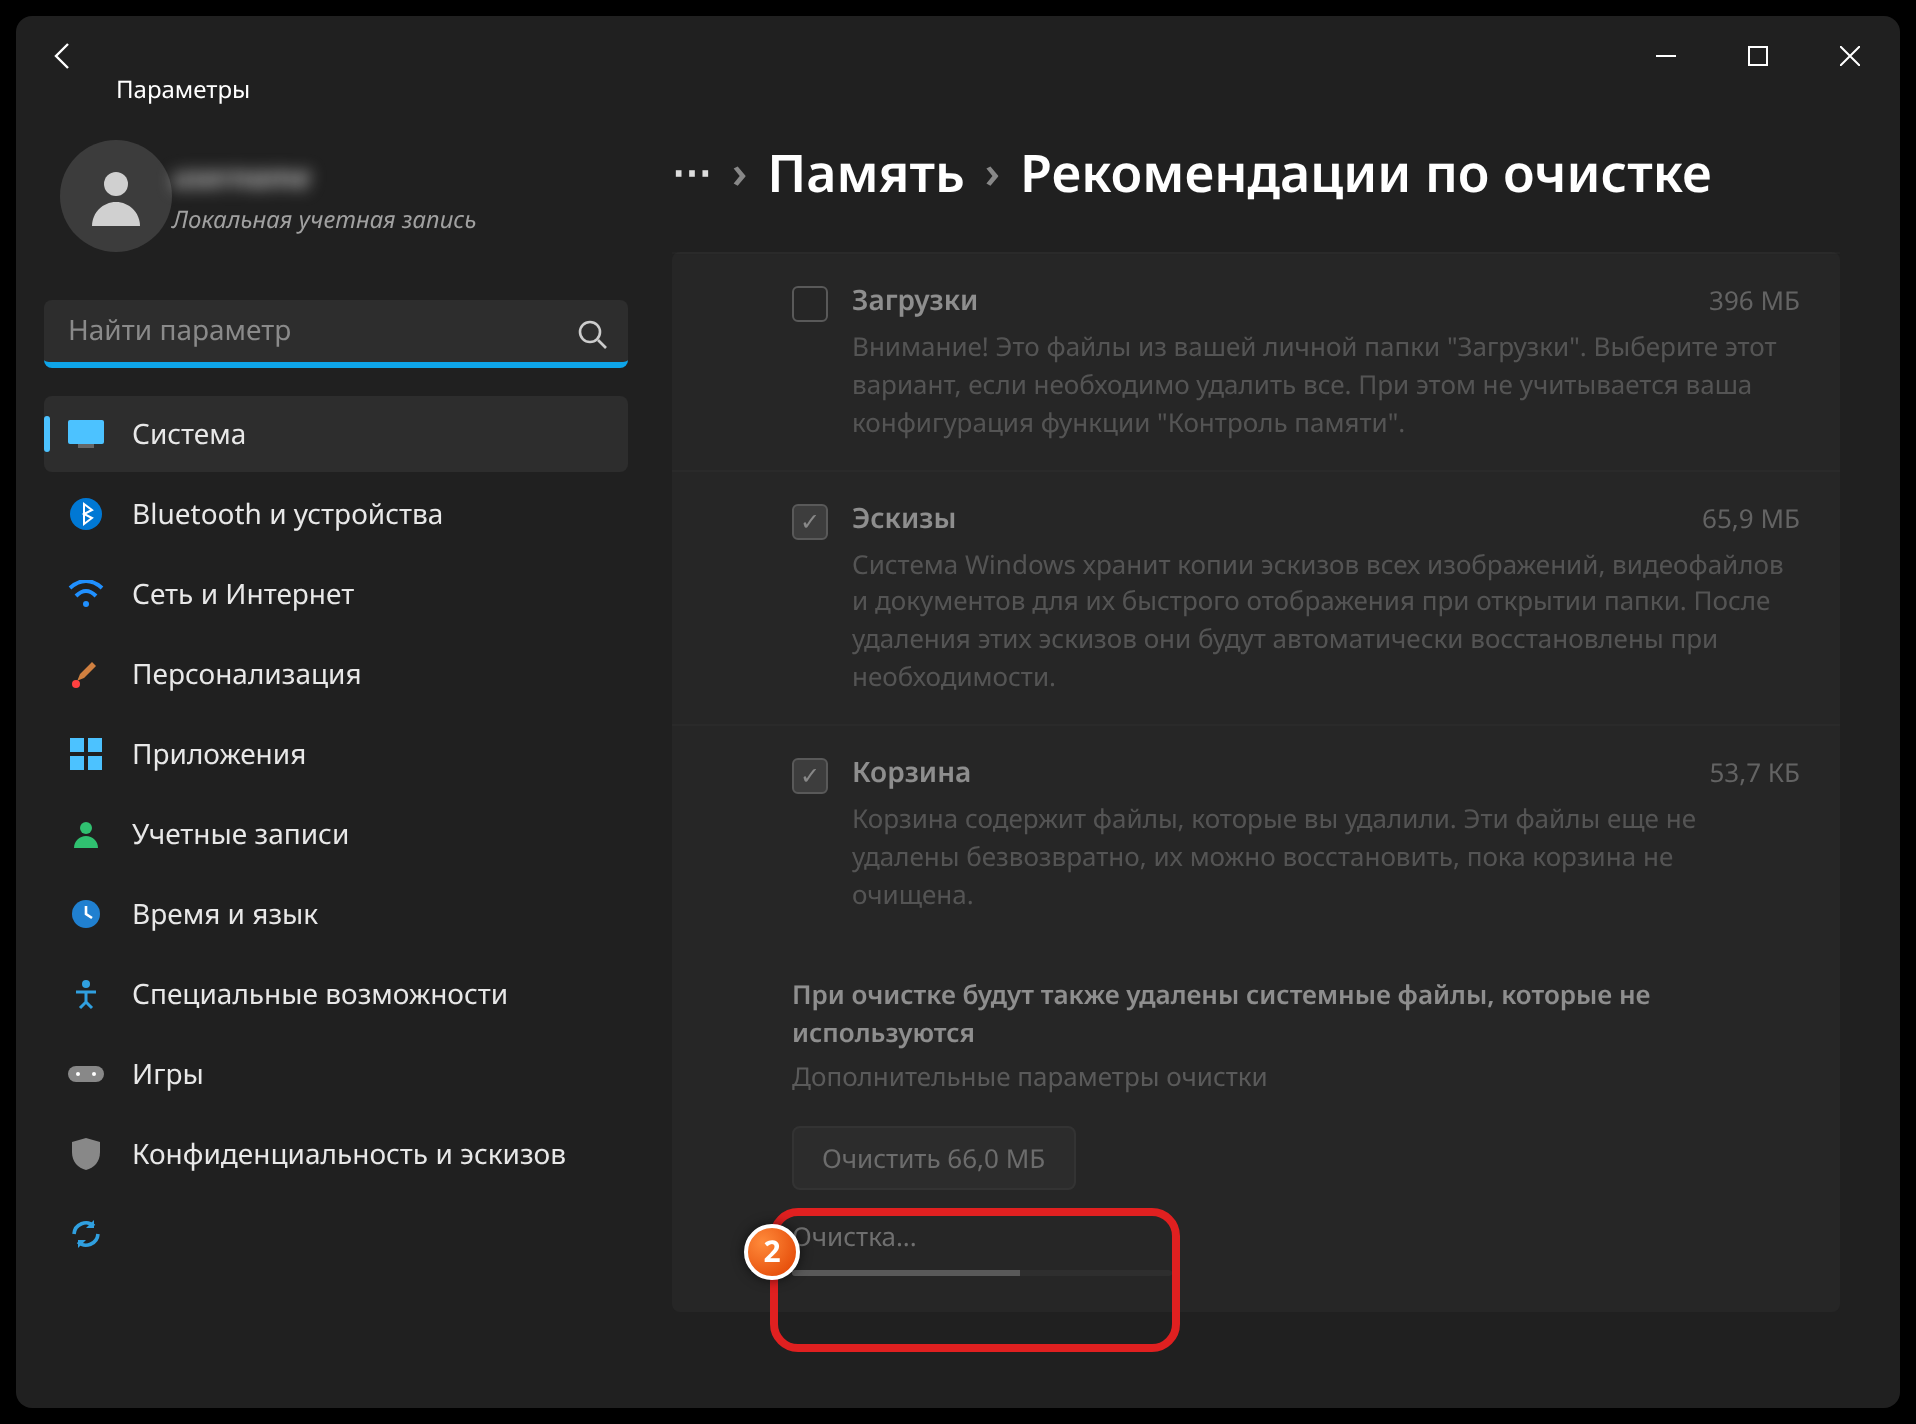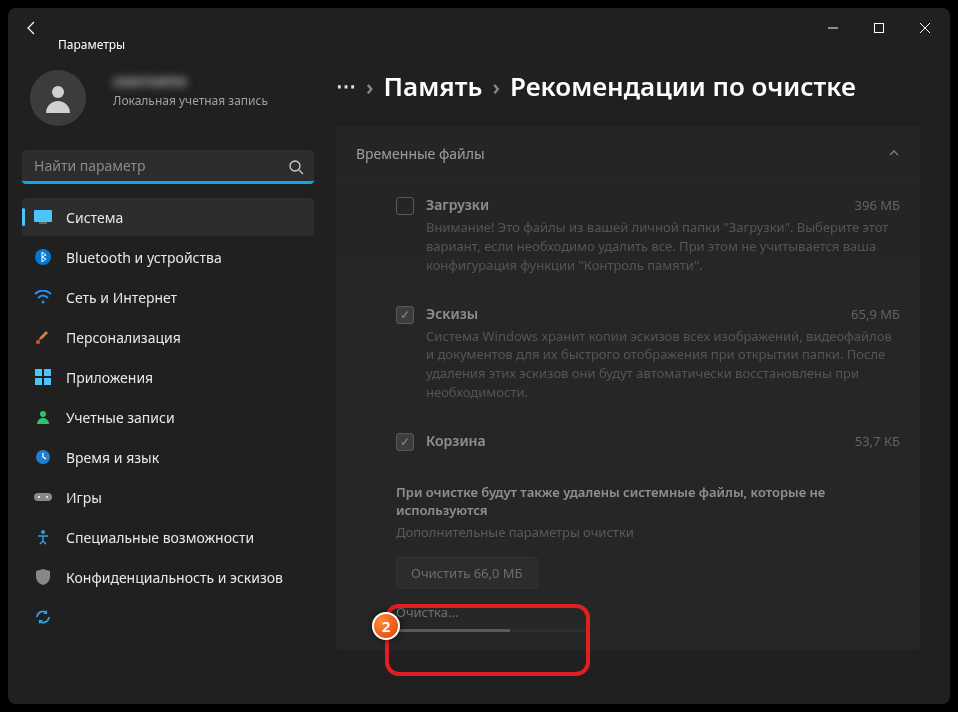--- a/index.html
+++ b/index.html
@@ -5,21 +5,21 @@
 * { margin: 0; padding: 0; box-sizing: border-box; font-family: "Segoe UI", system-ui, sans-serif; }
 body { background: #000; width: 958px; height: 712px; overflow: hidden; position: relative; }
 .window { position: absolute; inset: 8px; background: #202020; border-radius: 8px; display: flex; flex-direction: column; overflow: hidden; }
 .titlebar { height: 40px; display: flex; align-items: center; padding: 0 2px; }
 .back-btn { width: 44px; height: 40px; display: flex; align-items: center; justify-content: center; color: #fff; cursor: pointer; }
 .title { color: #fff; font-size: 12px; margin-left: 4px; margin-top: 32px; }
 .win-controls { margin-left: auto; display: flex; }
 .win-btn { width: 46px; height: 40px; display: flex; align-items: center; justify-content: center; color: #fff; cursor: pointer; }
 .body { flex: 1; display: flex; overflow: hidden; }
 .sidebar { width: 320px; padding: 8px 14px; display: flex; flex-direction: column; }
-.profile { display: flex; align-items: flex-start; gap: 27px; padding: 14px 8px 20px 8px; }
+.profile { display: flex; align-items: center; gap: 0; padding: 14px 8px 20px 8px; font-style: italic; }
 .avatar { width: 56px; height: 56px; border-radius: 50%; background: #3c3c3c; display: flex; align-items: center; justify-content: center; }
 .avatar svg { width: 36px; height: 36px; fill: #d0d0d0; }
 .profile-text .name { color: #d0d0d0; font-size: 15px; font-weight: 600; filter: blur(4px); }
 .profile-text .sub { color: #a0a0a0; font-size: 12px; margin-top: 2px; }
 .search { position: relative; margin: 4px 0 14px 0; }
 .search input { width: 100%; height: 34px; background: #2d2d2d; border: none; border-bottom: 3px solid #0ea5e9; border-radius: 4px; color: #ccc; padding: 0 36px 0 12px; font-size: 14px; outline: none; }
 .search input::placeholder { color: #8a8a8a; }
 .search .icon { position: absolute; right: 10px; top: 8px; color: #ccc; }
 .nav { display: flex; flex-direction: column; gap: 2px; }
 .nav-item { display: flex; align-items: center; gap: 14px; height: 38px; padding: 0 12px; border-radius: 4px; color: #e8e8e8; font-size: 14px; cursor: pointer; position: relative; }
@@ -174,36 +174,36 @@
           <span class="nav-icon">
               <svg width="16" height="16" viewBox="0 0 16 16">
                 <circle cx="8" cy="8" r="7" fill="#2080d0"></circle>
                 <path d="M8 4v4l3 2" stroke="#fff" stroke-width="1.3" fill="none"></path>
               </svg>
             </span>
           <span>Время и язык</span>
         </div>
         <div class="nav-item">
           <span class="nav-icon">
+              <svg width="16" height="16" viewBox="0 0 16 16">
+                <circle cx="8" cy="3" r="2" fill="#30a0e0"></circle>
+                <path d="M3 7h10M8 7v5M5 15l3-3 3 3" stroke="#30a0e0" stroke-width="1.5" fill="none"></path>
+              </svg>
+            </span>
+          <span>Специальные возможности</span>
+        </div>
+        <div class="nav-item">
+          <span class="nav-icon">
               <svg width="18" height="12" viewBox="0 0 18 12">
                 <rect x="0" y="2" width="18" height="8" rx="4" fill="#888"></rect>
                 <circle cx="5" cy="6" r="1" fill="#fff"></circle>
                 <circle cx="13" cy="6" r="1" fill="#fff"></circle>
               </svg>
             </span>
           <span>Игры</span>
-        </div>
-        <div class="nav-item">
-          <span class="nav-icon">
-              <svg width="16" height="16" viewBox="0 0 16 16">
-                <circle cx="8" cy="3" r="2" fill="#30a0e0"></circle>
-                <path d="M3 7h10M8 7v5M5 15l3-3 3 3" stroke="#30a0e0" stroke-width="1.5" fill="none"></path>
-              </svg>
-            </span>
-          <span>Специальные возможности</span>
         </div>
         <div class="nav-item">
           <span class="nav-icon">
               <svg width="14" height="16" viewBox="0 0 14 16">
                 <path d="M7 0l7 2v5c0 5-3 8-7 9-4-1-7-4-7-9V2l7-2z" fill="#888"></path>
               </svg>
             </span>
           <span>Конфиденциальность и эскизов</span>
         </div>
         <div class="nav-item">
@@ -220,28 +220,20 @@
     <div class="main">
       <div class="breadcrumb">
         <span class="crumb-dots">⋯</span>
         <span class="crumb-sep">›</span>
         <span class="crumb-link">Память</span>
         <span class="crumb-sep">›</span>
         <span>Рекомендации по очистке</span>
       </div>
 
       <div class="panel dim">
-        <div class="panel-header">
-          <span class="panel-title">Временные файлы</span>
-          <span class="chev">
-            <svg width="12" height="12" viewBox="0 0 12 12">
-                <path d="M2 8l4-4 4 4" stroke="#ccc" stroke-width="1.3" fill="none"></path>
-              </svg>
-          </span>
-        </div>
 
         <div class="item">
           <div class="chk"></div>
           <div class="item-body">
             <div class="item-head">
               <span class="item-title">Загрузки</span>
               <span class="item-size">396 МБ</span>
             </div>
             <div class="item-desc">Внимание! Это файлы из вашей личной папки "Загрузки". Выберите этот вариант, если необходимо удалить все. При этом не учитывается ваша конфигурация функции "Контроль памяти".</div>
           </div>
@@ -258,20 +250,21 @@
           </div>
         </div>
 
         <div class="item">
           <div class="chk checked"></div>
           <div class="item-body">
             <div class="item-head">
               <span class="item-title">Корзина</span>
               <span class="item-size">53,7 КБ</span>
             </div>
+            <div class="item-desc">Корзина содержит файлы, которые вы удалили. Эти файлы еще не удалены безвозвратно, их можно восстановить, пока корзина не очищена.</div>
           </div>
         </div>
 
         <div class="footer-note">При очистке будут также удалены системные файлы, которые не используются</div>
         <div class="footer-sub">Дополнительные параметры очистки</div>
         <div class="clean-btn">Очистить 66,0 МБ</div>
         <div class="progress-wrap">
           <div class="progress-label">Очистка...</div>
           <div class="progress-bar">
               <div class="progress-fill"></div>

